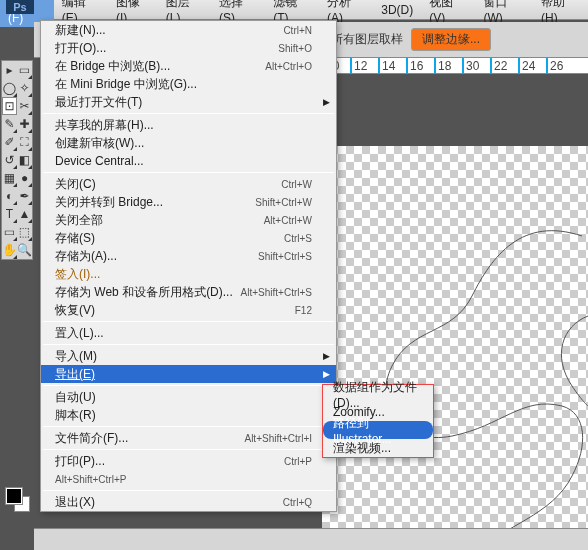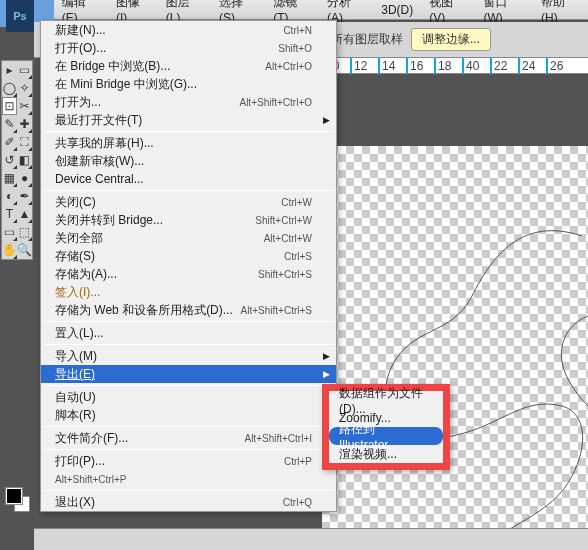--- a/index.html
+++ b/index.html
@@ -1,45 +1,45 @@
 <!DOCTYPE html>
 <html><head>
 <meta charset="utf-8">
 <style>
 * { margin: 0; padding: 0; box-sizing: border-box; font-family: "Microsoft YaHei", "SimSun", sans-serif; font-size: 12px; }
 body { background: #535353; width: 588px; height: 550px; overflow: hidden; position: relative; }
 
 .menubar { height: 20px; background: linear-gradient(#e8e8e8, #d4d4d4); display: flex; align-items: center; border-bottom: 1px solid #888; }
 .menubar .item { padding: 2px 8px; color: #222; }
 .menubar .item.active { background: #6aa0e0; color: #fff; }
-.ps-logo { position: absolute; left: 6px; top: 0; width: 28px; height: 32px; background: #1b3a5f; color: #8ab4e8; font-weight: bold; display: flex; align-items: center; justify-content: center; font-size: 11px; }
+.ps-logo { position: absolute; left: 6px; top: 0; width: 28px; height: 14px; background: #1b3a5f; color: #8ab4e8; font-weight: bold; display: flex; align-items: center; justify-content: center; font-size: 11px; }
 
 .toolbar { position: absolute; left: 1px; top: 60px; width: 32px; background: #d6d6d6; border: 1px solid #888; }
 .toolbar .row { display: flex; }
 .toolbar .tool { width: 16px; height: 18px; display: flex; align-items: center; justify-content: center; color: #333; font-size: 12px; position: relative; }
 .toolbar .tool.sel { background: #fff; border: 1px solid #888; }
 .toolbar .tool .tri { position: absolute; right: 0; bottom: 0; border: 2px solid transparent; border-right-color: #333; border-bottom-color: #333; width: 0; height: 0; }
 
 .options-bar { position: absolute; left: 34px; top: 22px; right: 0; height: 36px; background: #d6d6d6; border-bottom: 1px solid #888; display: flex; align-items: center; padding-left: 285px; gap: 8px; color: #333; }
-.options-bar .btn { background: #fef9c3; border: 1px solid #999; padding: 2px 10px; border-radius: 3px; }
+.options-bar .btn { background: #f97316; border: 1px solid #999; padding: 2px 10px; border-radius: 3px; }
 
 .ruler-h { position: absolute; left: 322px; top: 58px; right: 0; height: 16px; background: #fff; border-bottom: 1px solid #888; display: flex; align-items: center; font-size: 9px; color: #444; }
 .ruler-h .tick { position: relative; width: 28px; border-left: 2px solid #0ea5e9; height: 16px; }
 .ruler-h .tick span { position: absolute; left: 2px; top: 1px; }
 
 .dropdown { position: absolute; left: 40px; top: 20px; width: 297px; background: #f0f0f0; border: 1px solid #999; box-shadow: 2px 2px 6px rgba(0,0,0,0.3); }
 .dropdown .mi { display: flex; align-items: center; height: 18px; padding: 0 24px 0 14px; color: #222; position: relative; }
 .dropdown .mi.hl { background: #2b6cd1; color: #fff; text-decoration: underline; }
 .dropdown .mi.disabled { color: #a16207; }
 .dropdown .mi .label { flex: 1; }
 .dropdown .mi .sc { color: #555; font-size: 10px; }
 .dropdown .mi .arrow { position: absolute; right: 6px; font-size: 9px; }
 .dropdown .sep { height: 1px; background: #c0c0c0; margin: 2px 2px; border-bottom: 1px solid #fff; }
 
-.submenu { position: absolute; left: 322px; top: 384px; width: 128px; background: #f0f0f0; border: 7px solid #ef4444; box-shadow: 2px 2px 6px rgba(0,0,0,0.3); }
+.submenu { position: absolute; left: 322px; top: 384px; width: 112px; background: #f0f0f0; border: 1px solid #ef4444; box-shadow: 2px 2px 6px rgba(0,0,0,0.3); }
 .submenu .mi { display: flex; align-items: center; height: 18px; padding: 0 10px; color: #222; }
 .submenu .mi.hl { background: #2b6cd1; color: #fff; border-radius: 8px; }
 
 .canvas { position: absolute; left: 322px; top: 74px; right: 0; bottom: 0; background-image:
   linear-gradient(45deg, #ccc 25%, transparent 25%, transparent 75%, #ccc 75%),
   linear-gradient(45deg, #ccc 25%, transparent 25%, transparent 75%, #ccc 75%);
   background-size: 16px 16px; background-position: 0 0, 8px 8px; background-color: #fff; overflow: hidden; }
 .canvas svg { position: absolute; left: 0; top: 0; width: 100%; height: 100%; }
 .canvas-gray { position: absolute; left: 322px; top: 74px; right: 0; height: 72px; background: #535353; }
 
@@ -134,21 +134,21 @@
   <div class="tick">
       <span>14</span>
     </div>
   <div class="tick">
       <span>16</span>
     </div>
   <div class="tick">
       <span>18</span>
     </div>
   <div class="tick">
-      <span>40</span>
+      <span>30</span>
     </div>
   <div class="tick">
       <span>22</span>
     </div>
   <div class="tick">
       <span>24</span>
     </div>
   <div class="tick">
       <span>26</span>
     </div>
@@ -172,24 +172,20 @@
       <span class="sc">Shift+O</span>
     </div>
     <div class="mi">
       <span class="label">在 Bridge 中浏览(B)...</span>
       <span class="sc">Alt+Ctrl+O</span>
     </div>
     <div class="mi">
       <span class="label">在 Mini Bridge 中浏览(G)...</span>
     </div>
     <div class="mi">
-      <span class="label">打开为...</span>
-      <span class="sc">Alt+Shift+Ctrl+O</span>
-    </div>
-    <div class="mi">
       <span class="label">最近打开文件(T)</span>
       <span class="arrow">▶</span>
     </div>
     <div class="sep"></div>
     <div class="mi">
       <span class="label">共享我的屏幕(H)...</span>
     </div>
     <div class="mi">
       <span class="label">创建新审核(W)...</span>
     </div>
@@ -216,20 +212,24 @@
     <div class="mi">
       <span class="label">存储为(A)...</span>
       <span class="sc">Shift+Ctrl+S</span>
     </div>
     <div class="mi disabled">
       <span class="label">签入(I)...</span>
     </div>
     <div class="mi">
       <span class="label">存储为 Web 和设备所用格式(D)...</span>
       <span class="sc">Alt+Shift+Ctrl+S</span>
+    </div>
+    <div class="mi">
+      <span class="label">恢复(V)</span>
+      <span class="sc">F12</span>
     </div>
     <div class="sep"></div>
     <div class="mi">
       <span class="label">置入(L)...</span>
     </div>
     <div class="sep"></div>
     <div class="mi">
       <span class="label">导入(M)</span>
       <span class="arrow">▶</span>
     </div>

